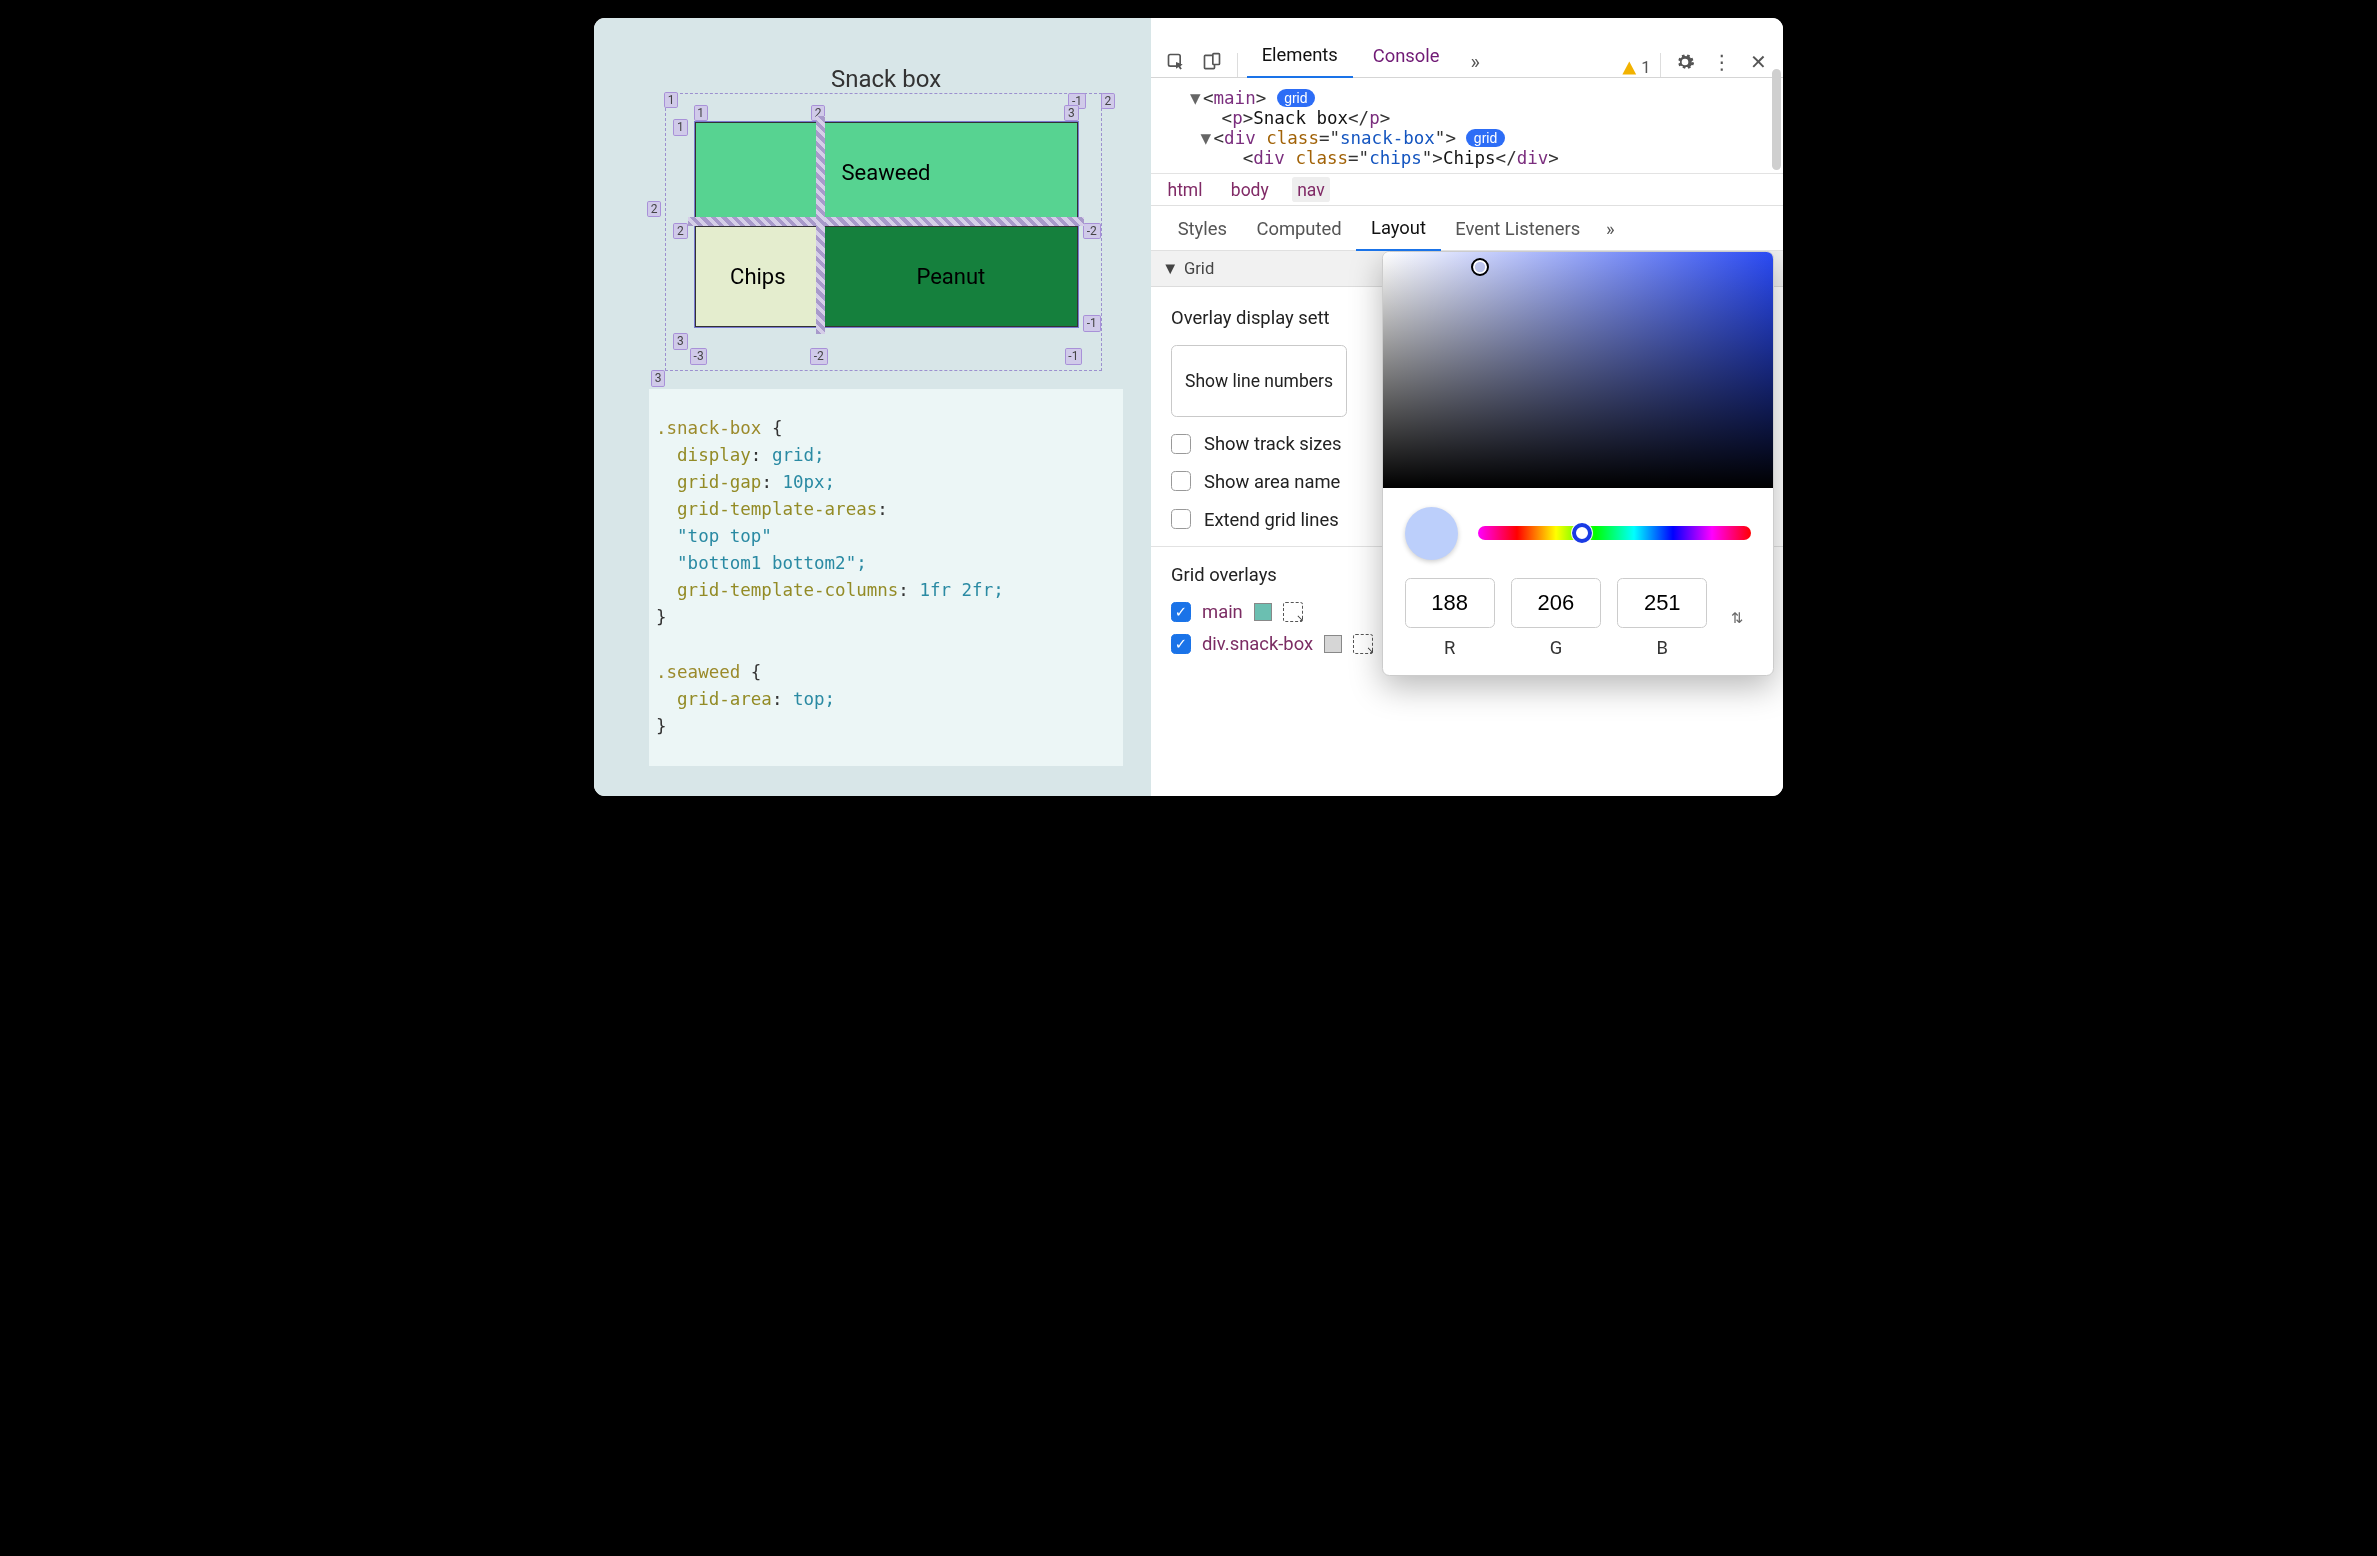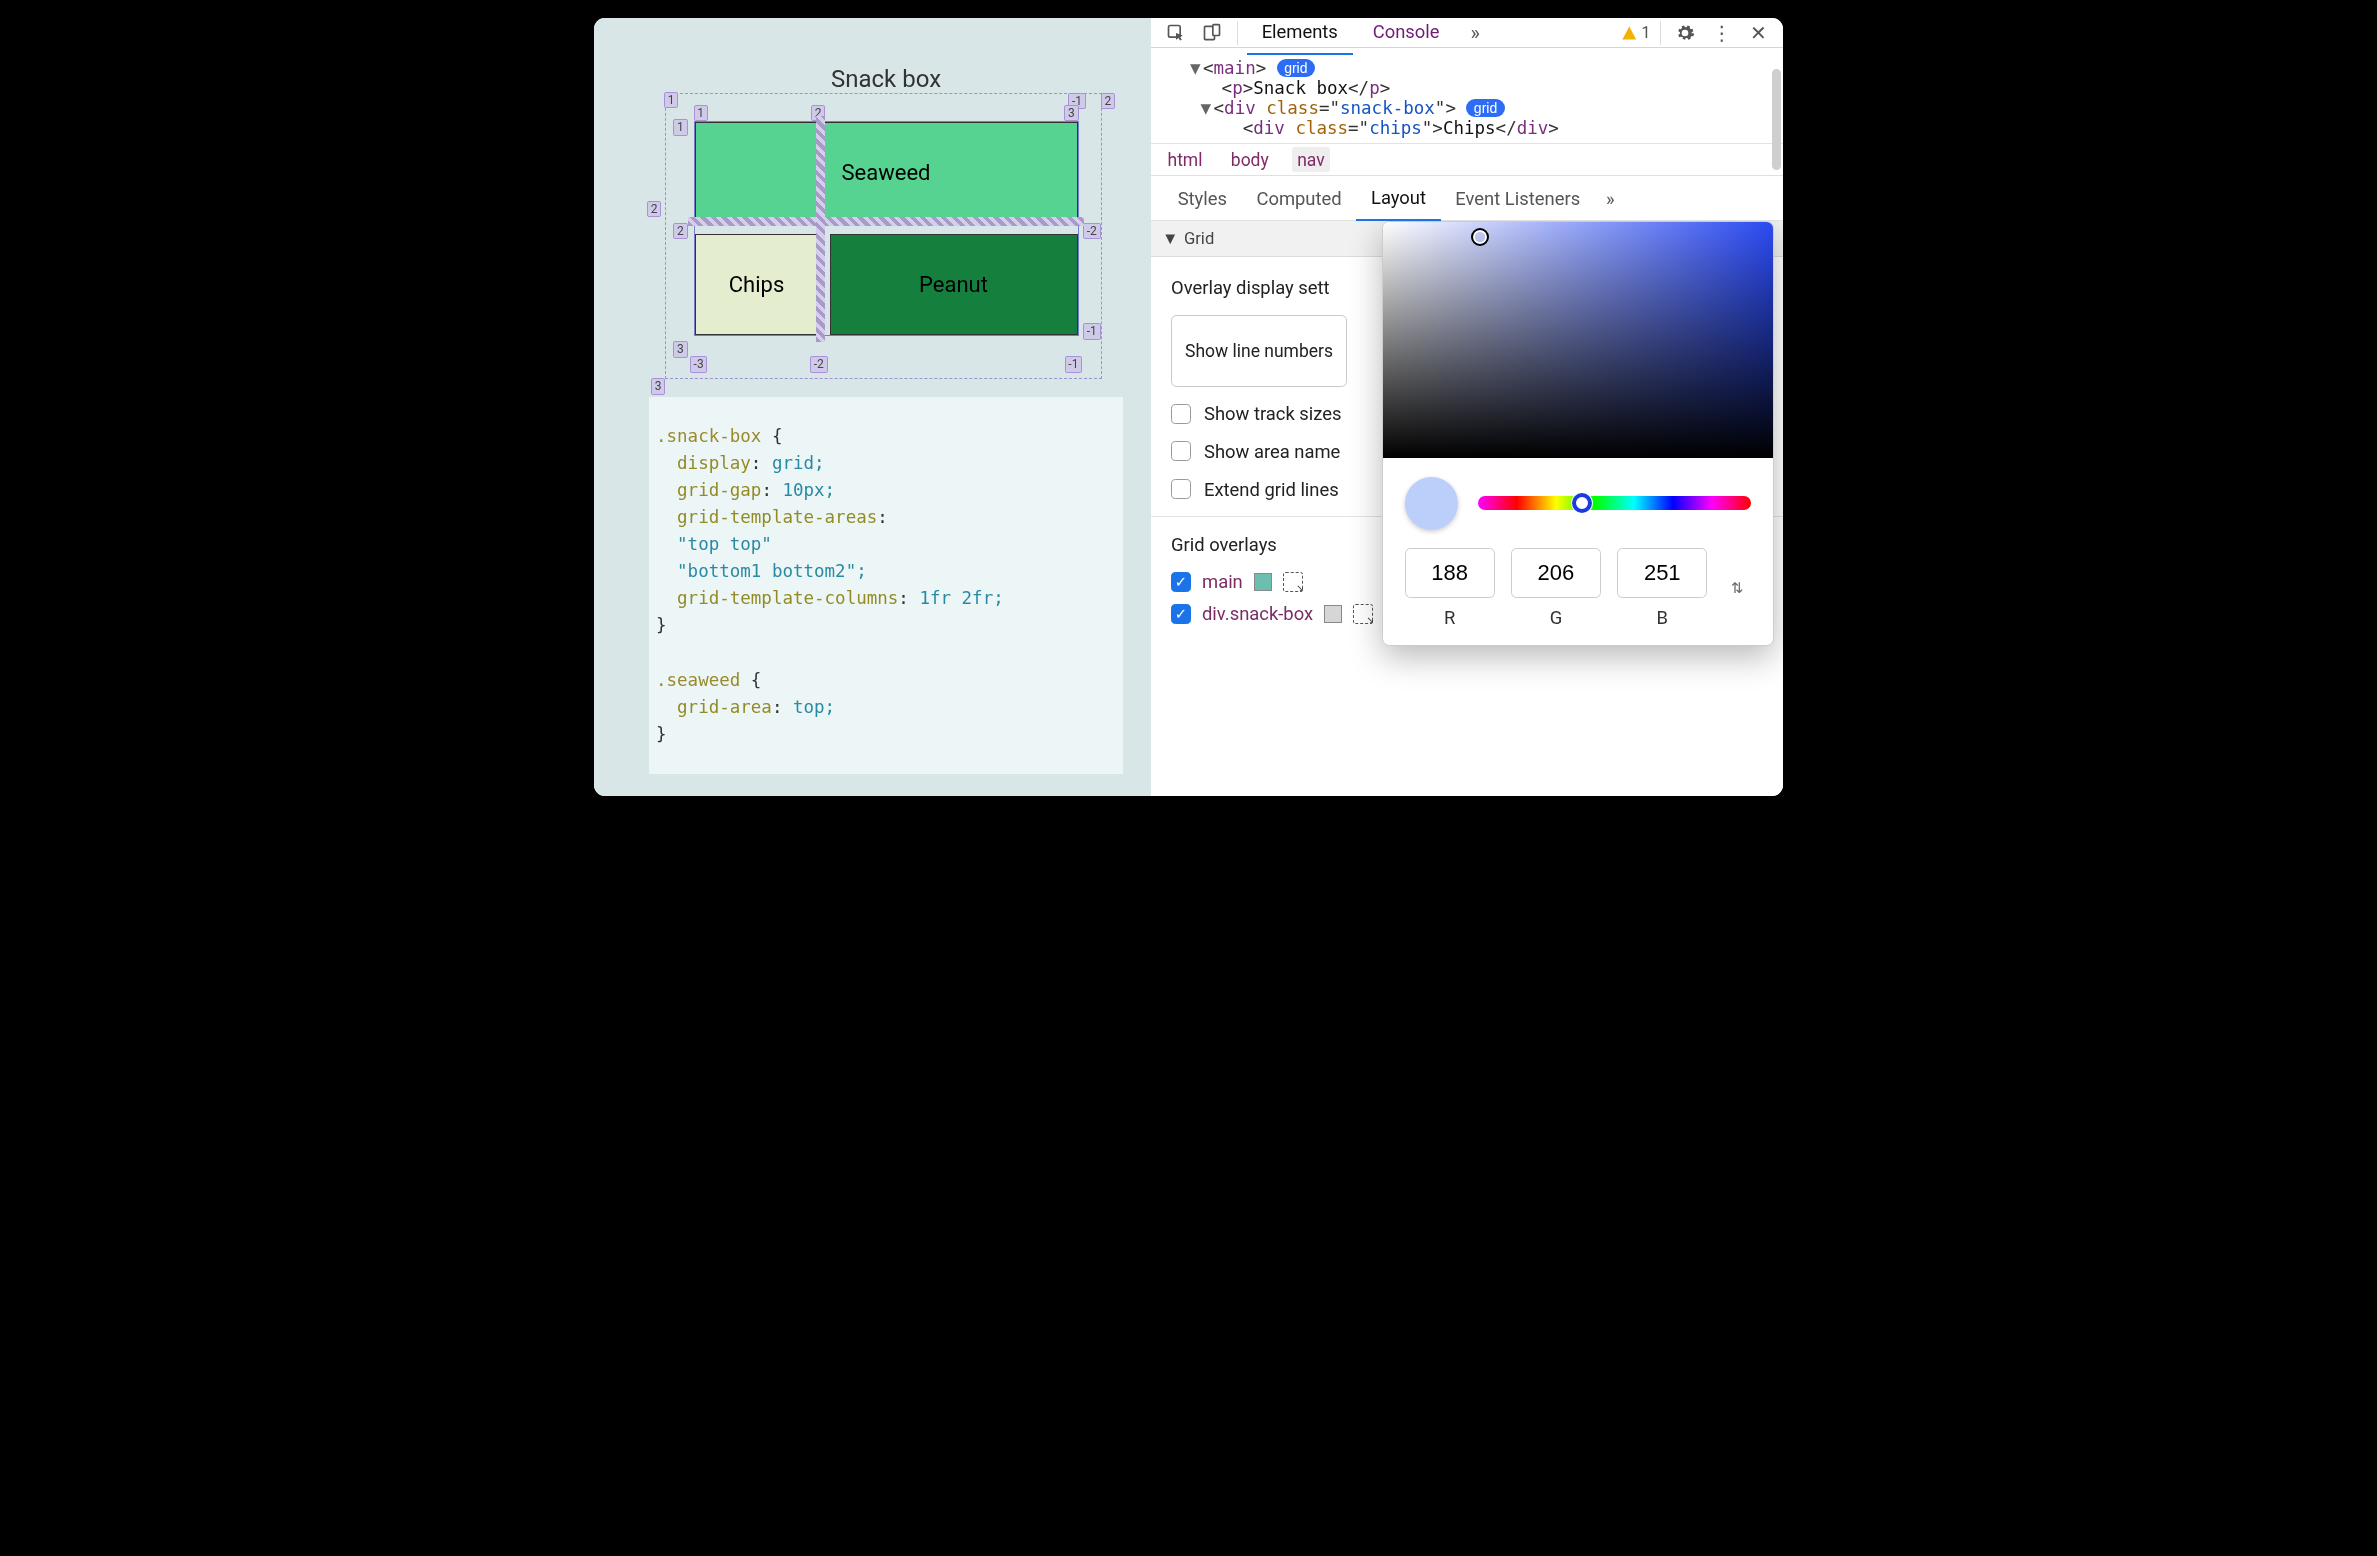--- a/index.html
+++ b/index.html
@@ -10,41 +10,41 @@
     display:flex; overflow:hidden; box-shadow:0 9.2px 37px rgba(0,0,0,.5);
     transform-origin: top left;
   }
   
   .left { flex:0 0 557px; background:#d8e6e8; position:relative; overflow:hidden; }
   .left-inner { position:absolute; inset:37px 28px 28px 55px; }
   .snack-title { text-align:center; font-size:24px; color:#333; margin:9.2px 0 23px; }
   .snack-wrap { position:relative; width:396px; margin:0 auto; padding:5.5px; }
   .snack-grid {
     display:grid; grid-template-columns: 1fr 2fr; grid-template-rows: 101px 101px;
-    gap:11px; border:1.8px solid #7a7ad1; padding:0;
+    gap:3px; border:1.8px solid #7a7ad1; padding:0;
   }
   .seaweed { grid-column:1 / span 2; background:#57d391; display:flex; align-items:center; justify-content:center; font-size:22px; border:0.9px solid #333; }
   .chips   { background:#e4edce; display:flex; align-items:center; justify-content:center; font-size:22px; border:0.9px solid #333; }
   .peanut  { background:#15803d; display:flex; align-items:center; justify-content:center; font-size:22px; border:0.9px solid #333; }
   
   .outer-dashed { position:absolute; inset:-23px -18.4px -37px -23px; border:1.8px dashed #9c90cf; pointer-events:none; }
   .ln { position:absolute; font-size:12px; color:#444; background:#d0cae9; border:0.9px solid #a891d8; padding:0 2.8px; line-height:14.7px; border-radius:1.8px; }
   
   .code {
     margin-top:55px; background:#ecf6f6; padding:26px 7px; font-family:ui-monospace,SFMono-Regular,Menlo,Consolas,monospace;
     font-size:17.5px; line-height:1.55; white-space:pre; color:#333;
   }
   .sel { color:#9b8a2b; }
   .prop{ color:#938b26;margin-top:8px; }
   .val { color:#2a8aa3; }
 
   
   .right { flex:1; background:#fff; position:relative; display:flex; flex-direction:column; }
   .toolbar {
-    height:30px; border-bottom:0.9px solid #d5d5d5; display:flex; align-items:center; padding:0 9.2px; gap:5.5px;
+    height:60px; border-bottom:0.9px solid #d5d5d5; display:flex; align-items:flex-end; padding:0 9.2px; gap:5.5px;
   }
   .tb-btn { width:31px; height:31px; display:flex; align-items:center; justify-content:center; color:#555; border-radius:3.7px; }
   .tb-sep { width:0.9px; height:24px; background:#ddd; margin:0 3.7px; }
   .tab { padding:9.2px 14.7px 11px; font-size:18.4px; color:#701a75; }
   .tab.active { color:#111; border-bottom:2.8px solid #1a73e8; margin-bottom:-0.9px; }
   .toolbar .spacer { flex:1; }
   .warn { color:#555; font-size:16.6px; display:flex; align-items:center; gap:3.7px; }
 
   .dom {
     font-family:ui-monospace,SFMono-Regular,Menlo,Consolas,monospace; font-size:17.5px; padding:9.2px 7.4px 5.5px 39px; color:#333;

